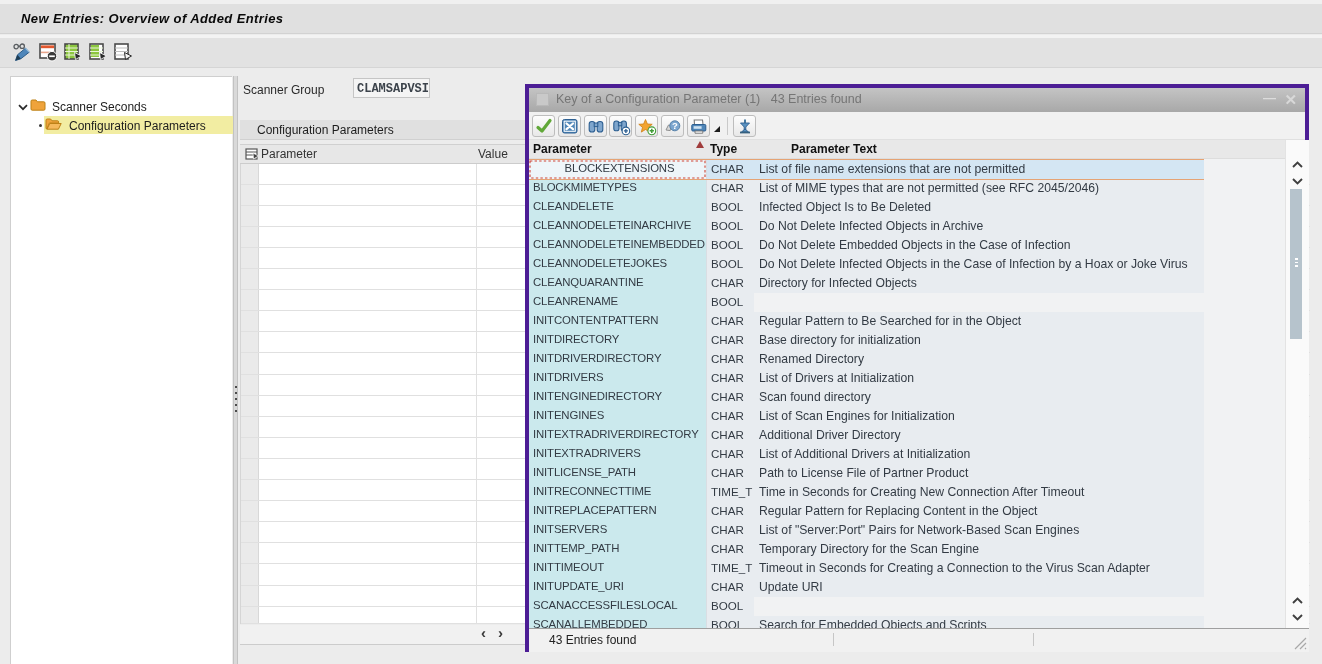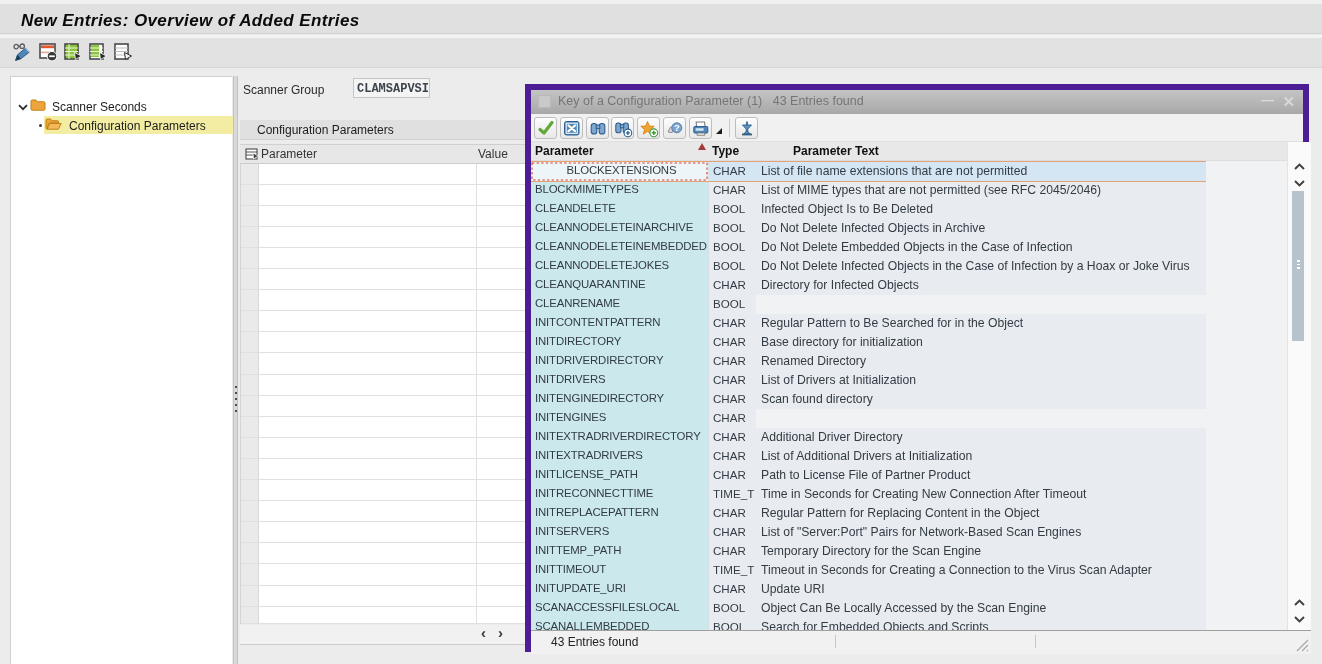--- a/index.html
+++ b/index.html
@@ -2,21 +2,21 @@
 <html><head><meta charset="utf-8">
 <style>
 * { margin:0; padding:0; box-sizing:border-box; }
 html,body { width:1322px; height:664px; overflow:hidden; }
 body { position:relative; background:#ececec; font-family:"Liberation Sans",sans-serif; -webkit-font-smoothing:antialiased; }
 .abs { position:absolute; }
 
 
 #topstrip { left:0; top:0; width:1322px; height:4px; background:#f0f0f0; }
 #titlebar { left:0; top:4px; width:1322px; height:30px; background:#e0e0e0; border-bottom:1px solid #d2d2d2; }
-#titlebar span { position:absolute; left:21px; top:7px; font-size:17px; font-weight:bold; font-style:italic; color:#0a0a0a; letter-spacing:0.4px; }
+#titlebar span { position:absolute; left:21px; top:7px; font-size:13px; font-weight:bold; font-style:italic; color:#0a0a0a; letter-spacing:0.4px; }
 #gapstrip { left:0; top:35px; width:1322px; height:3px; background:#f3f3f3; }
 #toolbar { left:0; top:38px; width:1322px; height:30px; background:#e2e2e2; border-bottom:1px solid #d5d5d5; }
 #toolbar svg { position:absolute; top:5px; }
 
 
 #tree { left:10px; top:76px; width:222px; height:588px; background:#ffffff; border-left:1px solid #cfcfcf; border-top:1px solid #cfcfcf; }
 #treehdr { position:absolute; left:0; top:0; width:100%; height:17px; background:#e4e4e4; border-bottom:1px solid #dadada; font-size:12px; color:#333; padding:1px 0 0 5px; }
 .trow { position:absolute; font-size:12px; color:#1d1d1d; white-space:nowrap; }
 #hl { position:absolute; left:33px; top:39px; width:189px; height:18px; background:#f2eda2; }
 
@@ -35,21 +35,21 @@
 #mtbody { left:240px; top:163.6px; width:1069px; height:460.9px; background:#ffffff; border-left:1px solid #d5d5d5; }
 .mrow { position:absolute; left:0; width:1069px; border-bottom:1px solid #e0e0e0; }
 #mselcol { position:absolute; left:0; top:0; width:18px; height:460.9px; background:#eaeaea; border-right:1px solid #d8d8d8; }
 #mvline { position:absolute; left:235px; top:0; width:1px; height:460.9px; background:#e0e0e0; }
 #mhscroll { left:240px; top:624.5px; width:1069px; height:20.5px; background:#f1f1f1; border-bottom:1px solid #cccccc; }
 #mhscroll .lt, #mhscroll .gt { position:absolute; top:-1px; font-size:15px; font-weight:bold; color:#3a3a3a; }
 #mhscroll .lt { left:241px; }
 #mhscroll .gt { left:258px; }
 
 
-#dlg { left:525px; top:84px; width:784px; height:568px; border:6px solid #4c1d95; background:#7f1d1d; }
+#dlg { left:525px; top:84px; width:784px; height:568px; border:4px solid #4c1d95; background:#7f1d1d; }
 #dtitle { position:absolute; left:0; top:0; width:100%; height:24px; background:linear-gradient(#c4c4c4,#a8a8a8); }
 #dtitle .ticon { position:absolute; left:7px; top:5px; width:13px; height:13px; background:#c9c9c9; border:1px solid #b9b9b9; }
 #dtitle .ttext { position:absolute; left:27px; top:4px; font-size:12.5px; color:#757575; }
 #dtitle .tmin { position:absolute; right:29px; top:2px; font-size:13px; color:#dcdcdc; font-weight:bold; }
 #dtitle .tclose { position:absolute; right:8px; top:3px; font-size:15px; color:#d8d8d8; font-weight:bold; }
 #dtoolbar { position:absolute; left:0; top:24px; width:100%; height:28px; background:#f1f1f1; border-bottom:1px solid #e0e0e0; }
 .dbtn { position:absolute; top:3px; width:23px; height:22px; background:linear-gradient(#fdfdfd,#e8e8e8); border:1px solid #bdbdbd; border-radius:3px; }
 .dbtn svg { position:absolute; left:2px; top:2px; }
 #dhdr { position:absolute; left:0; top:52px; width:756px; height:19px; background:#e8e8e8; border-bottom:1px solid #dddddd; }
 #dhdr .h1 { position:absolute; left:4px; top:2px; font-size:12px; font-weight:bold; color:#111; }
@@ -331,20 +331,21 @@
         <div class="xcell">List of Drivers at Initialization</div>
       </div>
 <div class="drow" style="top:228.5px">
         <div class="pcell">INITENGINEDIRECTORY</div>
         <div class="tcell">CHAR</div>
         <div class="xcell">Scan found directory</div>
       </div>
 <div class="drow" style="top:247.5px">
         <div class="pcell">INITENGINES</div>
         <div class="tcell">CHAR</div>
+        <div class="xcell">List of Scan Engines for Initialization</div>
       </div>
 <div class="drow" style="top:266.5px">
         <div class="pcell">INITEXTRADRIVERDIRECTORY</div>
         <div class="tcell">CHAR</div>
         <div class="xcell">Additional Driver Directory</div>
       </div>
 <div class="drow" style="top:285.5px">
         <div class="pcell">INITEXTRADRIVERS</div>
         <div class="tcell">CHAR</div>
         <div class="xcell">List of Additional Drivers at Initialization</div>
@@ -380,21 +381,20 @@
         <div class="xcell">Timeout in Seconds for Creating a Connection to the Virus Scan Adapter</div>
       </div>
 <div class="drow" style="top:418.5px">
         <div class="pcell">INITUPDATE_URI</div>
         <div class="tcell">CHAR</div>
         <div class="xcell">Update URI</div>
       </div>
 <div class="drow" style="top:437.5px">
         <div class="pcell">SCANACCESSFILESLOCAL</div>
         <div class="tcell">BOOL</div>
-        <div class="xcell">Object Can Be Locally Accessed by the Scan Engine</div>
       </div>
 <div class="drow" style="top:456.5px">
         <div class="pcell">SCANALLEMBEDDED</div>
         <div class="tcell">BOOL</div>
         <div class="xcell">Search for Embedded Objects and Scripts</div>
       </div>
   </div>
   <div id="dvscroll">
     <svg class="chev" style="top:21px" viewBox="0 0 13 8">
         <path d="M2 6 L6.5 1.6 L11 6" fill="none" stroke="#3f3f3f" stroke-width="1.9"></path>

